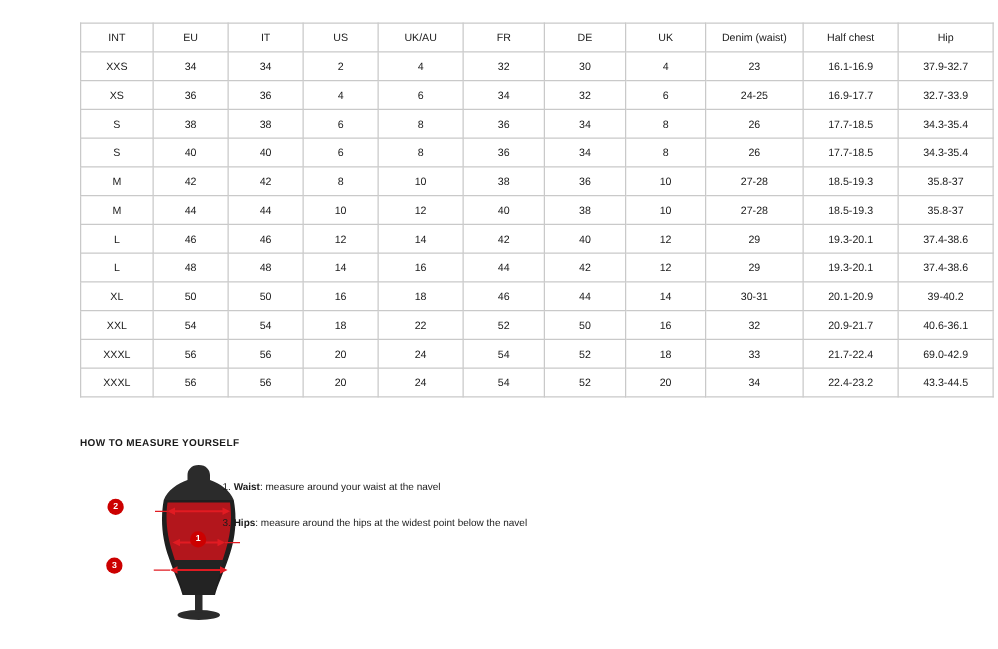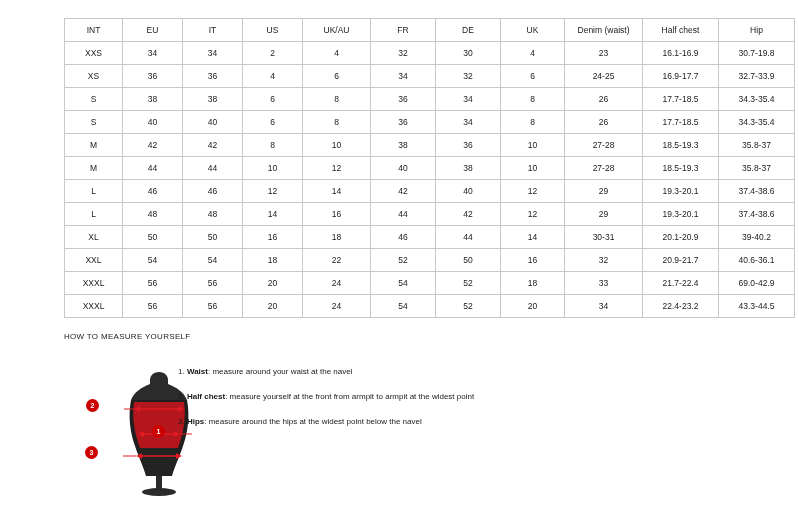--- a/index.html
+++ b/index.html
@@ -59,23 +59,23 @@
   col.c6 { width: 65px; }
   col.c7 { width: 64px; }
   col.c8 { width: 78px; }
   col.c9 { width: 76px; }
   col.c10 { width: 76px; }
 
   
   .measure-title {
     position: absolute;
     left: 64px;
-    top: 332px;
+    top: 350px;
     font-size: 8px;
-    font-weight: normal;
+    font-weight: bold;
     letter-spacing: 0.3px;
     color: #1a1a1a;
   }
   .figure {
     position: absolute;
     left: 104px;
     top: 368px;
     width: 110px;
     height: 130px;
   }
@@ -84,20 +84,21 @@
     left: 178px;
     top: 366px;
     width: 420px;
   }
   .note {
     font-size: 8px;
     color: #1a1a1a;
     margin-bottom: 14px;
     line-height: 11px;
     white-space: nowrap;
+    margin-top: 18px;
   }
   .note b { font-weight: bold; }
 
   .marker {
     position: absolute;
     width: 13px;
     height: 13px;
     border-radius: 50%;
     background: #cc0000;
     color: #ffffff;
@@ -150,21 +151,21 @@
             <td>XXS</td>
             <td>34</td>
             <td>34</td>
             <td>2</td>
             <td>4</td>
             <td>32</td>
             <td>30</td>
             <td>4</td>
             <td>23</td>
             <td>16.1-16.9</td>
-            <td>30.7-19.8</td>
+            <td>37.9-32.7</td>
           </tr>
           <tr>
             <td>XS</td>
             <td>36</td>
             <td>36</td>
             <td>4</td>
             <td>6</td>
             <td>34</td>
             <td>32</td>
             <td>6</td>
@@ -349,22 +350,18 @@
   <div class="marker m1">1</div>
   <div class="marker m2">2</div>
   <div class="marker m3">3</div>
 
   <div class="notes">
     <div class="note">
       <span>1.</span>
       <b>Waist</b><span>: measure around your waist at the navel</span>
     </div>
     <div class="note">
-      <span>2.</span>
-      <b>Half chest</b><span>: measure yourself at the front from armpit to armpit at the widest point</span>
-    </div>
-    <div class="note">
       <span>3.</span>
       <b>Hips</b><span>: measure around the hips at the widest point below the navel</span>
     </div>
   </div>
 
 </div>
 
 </body></html>

